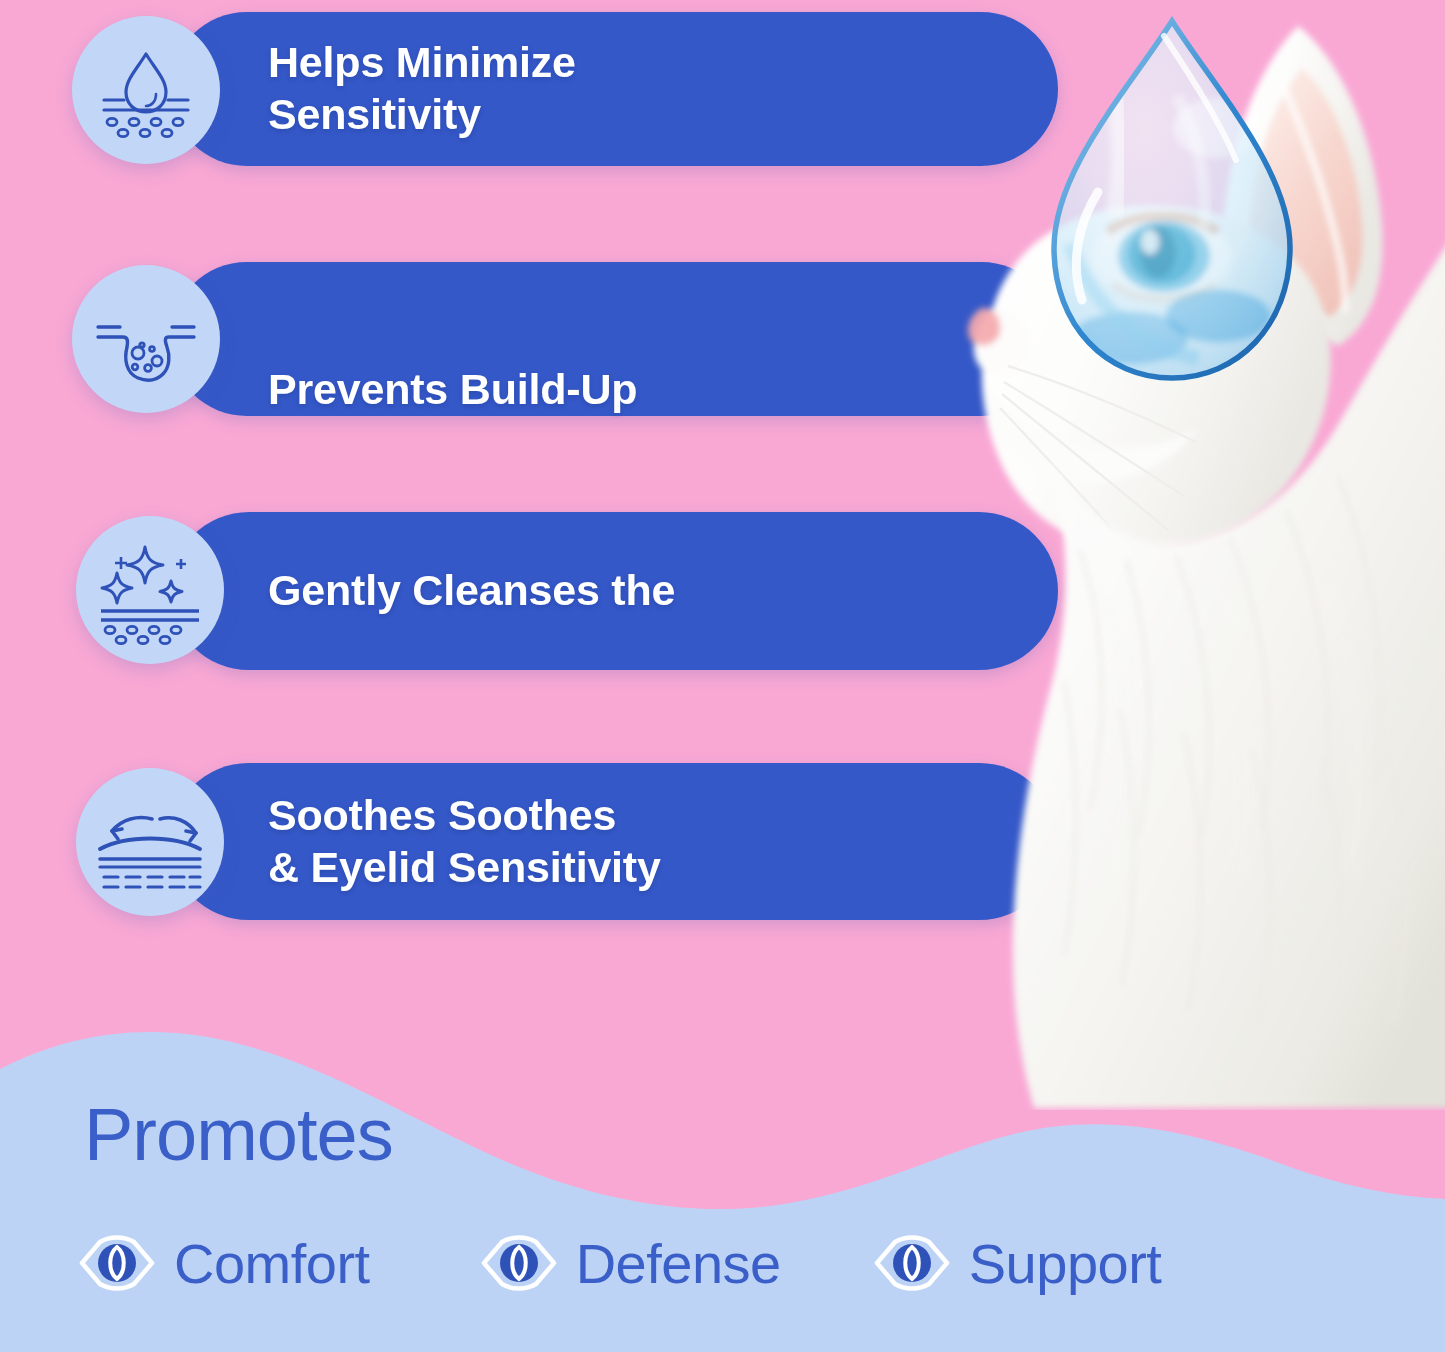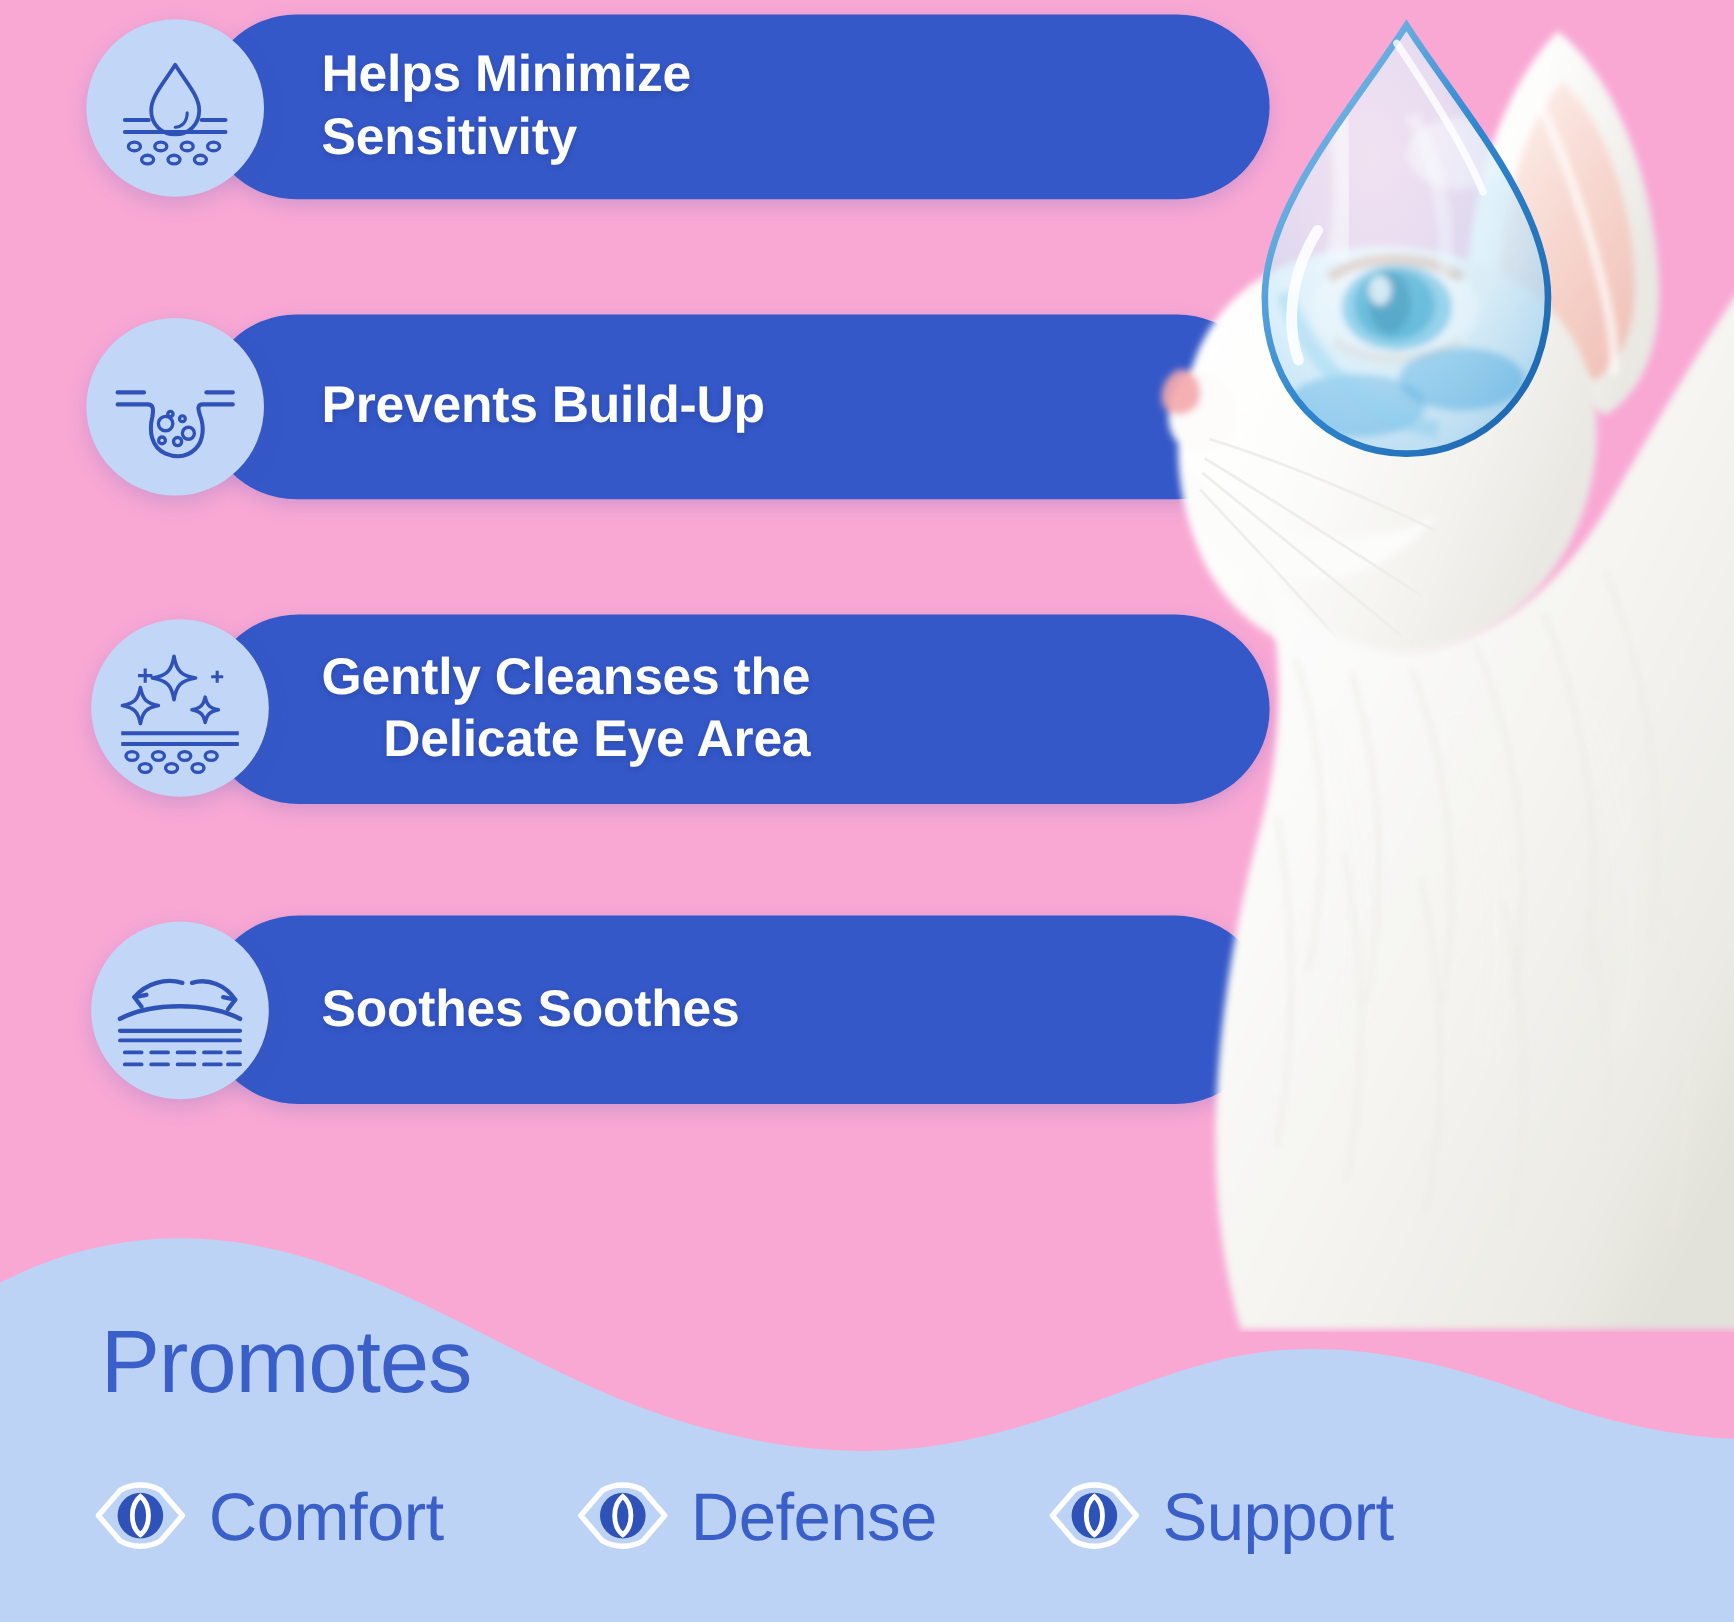--- a/index.html
+++ b/index.html
@@ -221,21 +221,21 @@
         <ellipse cx="42" cy="86" rx="5" ry="3.6"></ellipse>
         <ellipse cx="64" cy="86" rx="5" ry="3.6"></ellipse>
         <ellipse cx="86" cy="86" rx="5" ry="3.6"></ellipse>
         <ellipse cx="31" cy="97" rx="5" ry="3.6"></ellipse>
         <ellipse cx="53" cy="97" rx="5" ry="3.6"></ellipse>
         <ellipse cx="75" cy="97" rx="5" ry="3.6"></ellipse>
       </g>
     </svg>
   </div>
 
-  <div class="pill" style="left:170px;top:262px;width:790px;height:154px;padding-left:98px;">
+  <div class="pill" style="left:170px;top:262px;width:790px;height:154px;padding-left:98px;align-items:flex-end;">
     <div class="pill-text"><span>Prevents Build-Up</span><br></div>
   </div>
   <div class="icon-bubble" style="left:72px;top:265px;width:148px;height:148px;">
     <svg width="112" height="112" viewBox="0 0 112 112" xmlns="http://www.w3.org/2000/svg">
       <g stroke="#2f52b8" stroke-width="3.4" fill="none" stroke-linecap="round" stroke-linejoin="round">
         <path d="M8 44 L 30 44"></path>
         <path d="M82 44 L 104 44"></path>
         <path d="M8 54 L 33 54 C 38 54, 38 58, 37 64
                  C 34 76, 36 90, 48 95 C 58 99, 66 98, 73 91
                  C 80 84, 80 72, 77 64 C 75 58, 74 54, 79 54 L 104 54"></path>
@@ -245,21 +245,21 @@
         <circle cx="67" cy="78" r="5"></circle>
         <circle cx="58" cy="85" r="3.4"></circle>
         <circle cx="45" cy="84" r="2.8"></circle>
         <circle cx="62" cy="66" r="2.4"></circle>
         <circle cx="52" cy="62" r="2.2"></circle>
       </g>
     </svg>
   </div>
 
   <div class="pill" style="left:170px;top:512px;width:790px;height:158px;padding-left:98px;text-align:right;">
-    <div class="pill-text"><span>Gently Cleanses the</span><br><span>Delicate Eye Area</span></div>
+    <div class="pill-text"><span>Gently Cleanses the</span><br></div>
   </div>
   <div class="icon-bubble" style="left:76px;top:516px;width:148px;height:148px;">
     <svg width="110" height="110" viewBox="0 0 110 110" xmlns="http://www.w3.org/2000/svg">
       <g stroke="#2f52b8" stroke-width="3" fill="none" stroke-linejoin="round">
 
         <path d="M50 12 C 52 24, 56 28, 68 30 C 56 32, 52 36, 50 48 C 48 36, 44 32, 32 30 C 44 28, 48 24, 50 12 Z"></path>
         <path d="M22 38 C 24 48, 27 51, 37 53 C 27 55, 24 58, 22 68 C 20 58, 17 55, 7 53 C 17 51, 20 48, 22 38 Z"></path>
         <path d="M76 46 C 77.5 53, 80 55, 87 56.5 C 80 58, 77.5 60, 76 67 C 74.5 60, 72 58, 65 56.5 C 72 55, 74.5 53, 76 46 Z"></path>
         <path d="M26 22 L 26 34 M20 28 L 32 28" stroke-width="2.6"></path>
         <path d="M86 24 L 86 34 M81 29 L 91 29" stroke-width="2.6"></path>
@@ -273,21 +273,21 @@
         <ellipse cx="59" cy="95" rx="5" ry="3.6"></ellipse>
         <ellipse cx="81" cy="95" rx="5" ry="3.6"></ellipse>
         <ellipse cx="26" cy="105" rx="5" ry="3.6"></ellipse>
         <ellipse cx="48" cy="105" rx="5" ry="3.6"></ellipse>
         <ellipse cx="70" cy="105" rx="5" ry="3.6"></ellipse>
       </g>
     </svg>
   </div>
 
   <div class="pill" style="left:170px;top:763px;width:790px;height:157px;padding-left:98px;">
-    <div class="pill-text"><span>Soothes Soothes</span><br></div>
+    <div class="pill-text"><span>Soothes Soothes</span><br><span>&amp; Eyelid Sensitivity</span></div>
   </div>
   <div class="icon-bubble" style="left:76px;top:768px;width:148px;height:148px;">
     <svg width="112" height="110" viewBox="0 0 112 110" xmlns="http://www.w3.org/2000/svg">
       <g stroke="#2f52b8" stroke-width="3.6" fill="none" stroke-linecap="round" stroke-linejoin="round">
 
         <path d="M58 32 C 44 28, 28 32, 18 44"></path>
         <path d="M18 44 L 28 42 M18 44 L 24 52"></path>
 
         <path d="M66 32 C 80 28, 94 34, 102 46"></path>
         <path d="M102 46 L 92 44 M102 46 L 96 54"></path>

